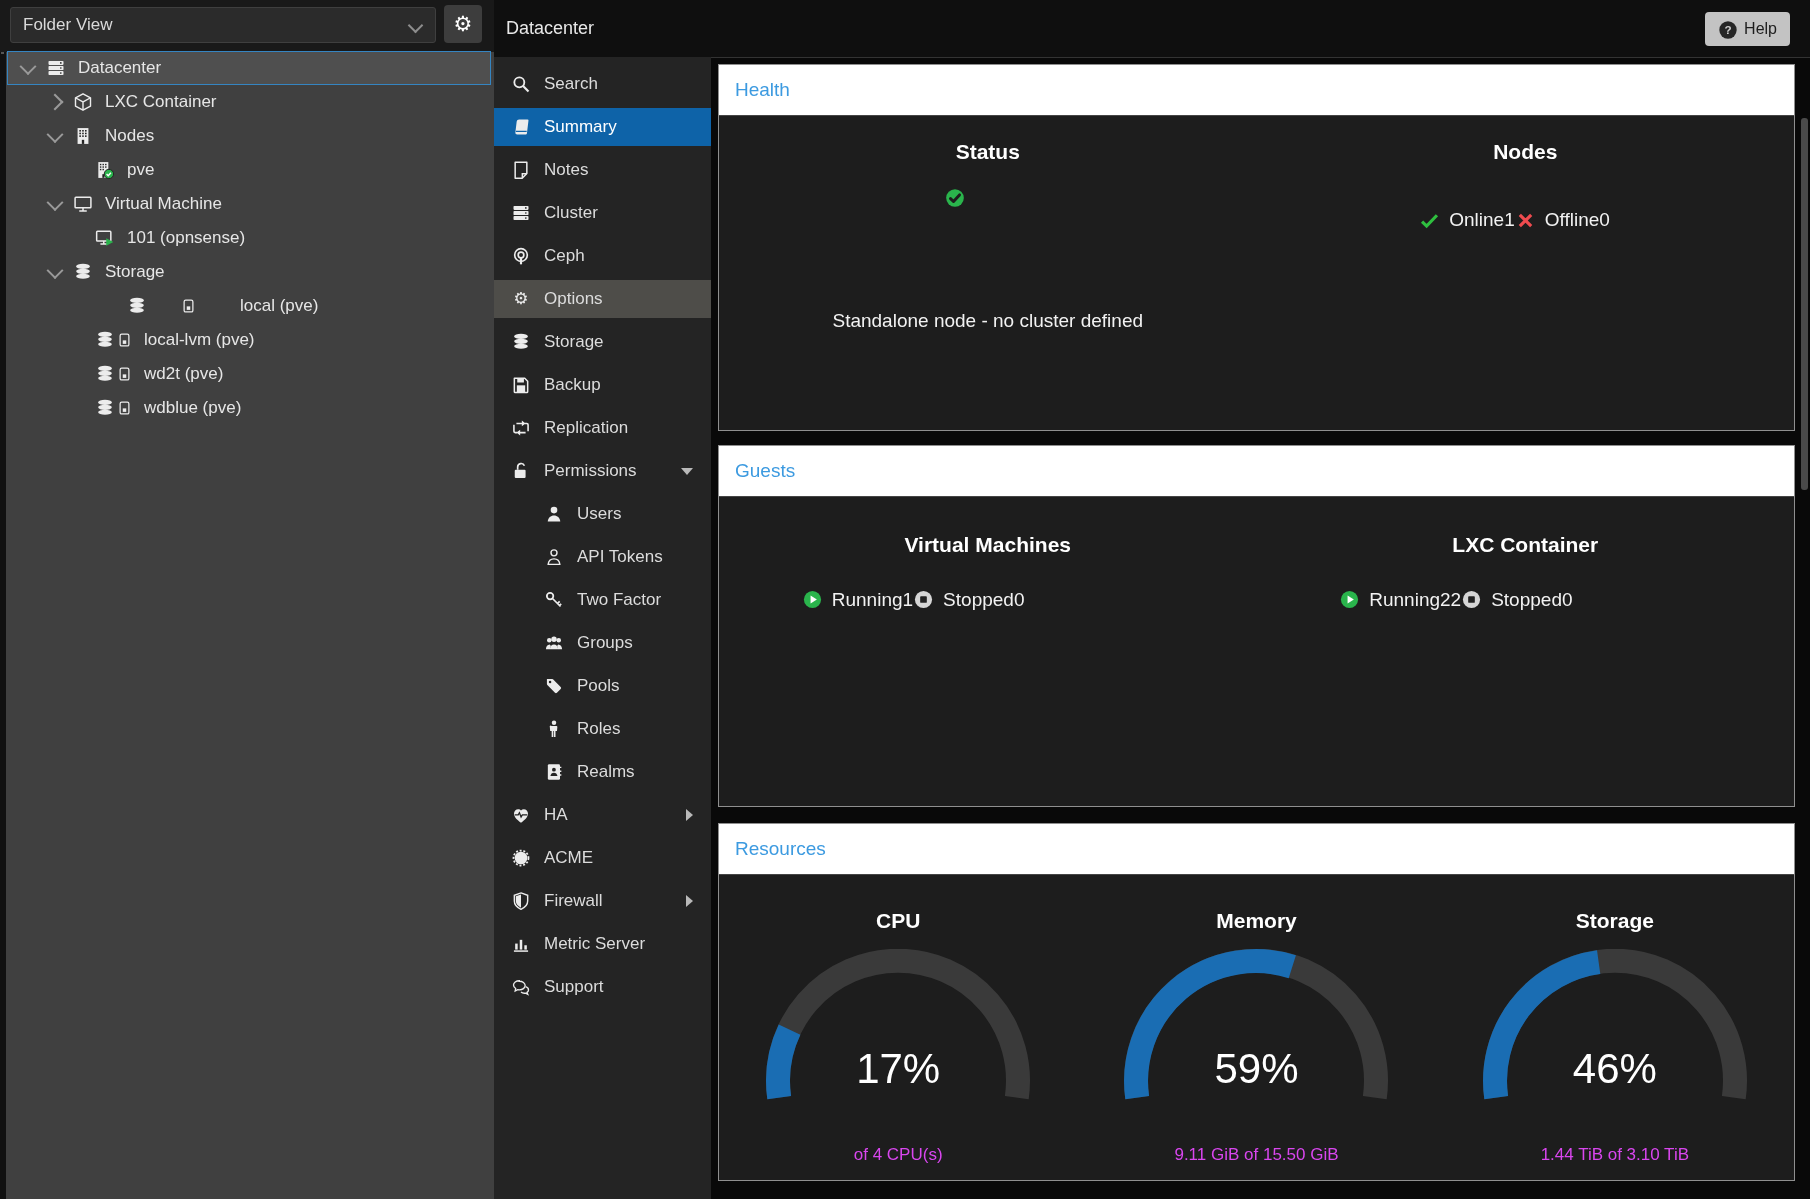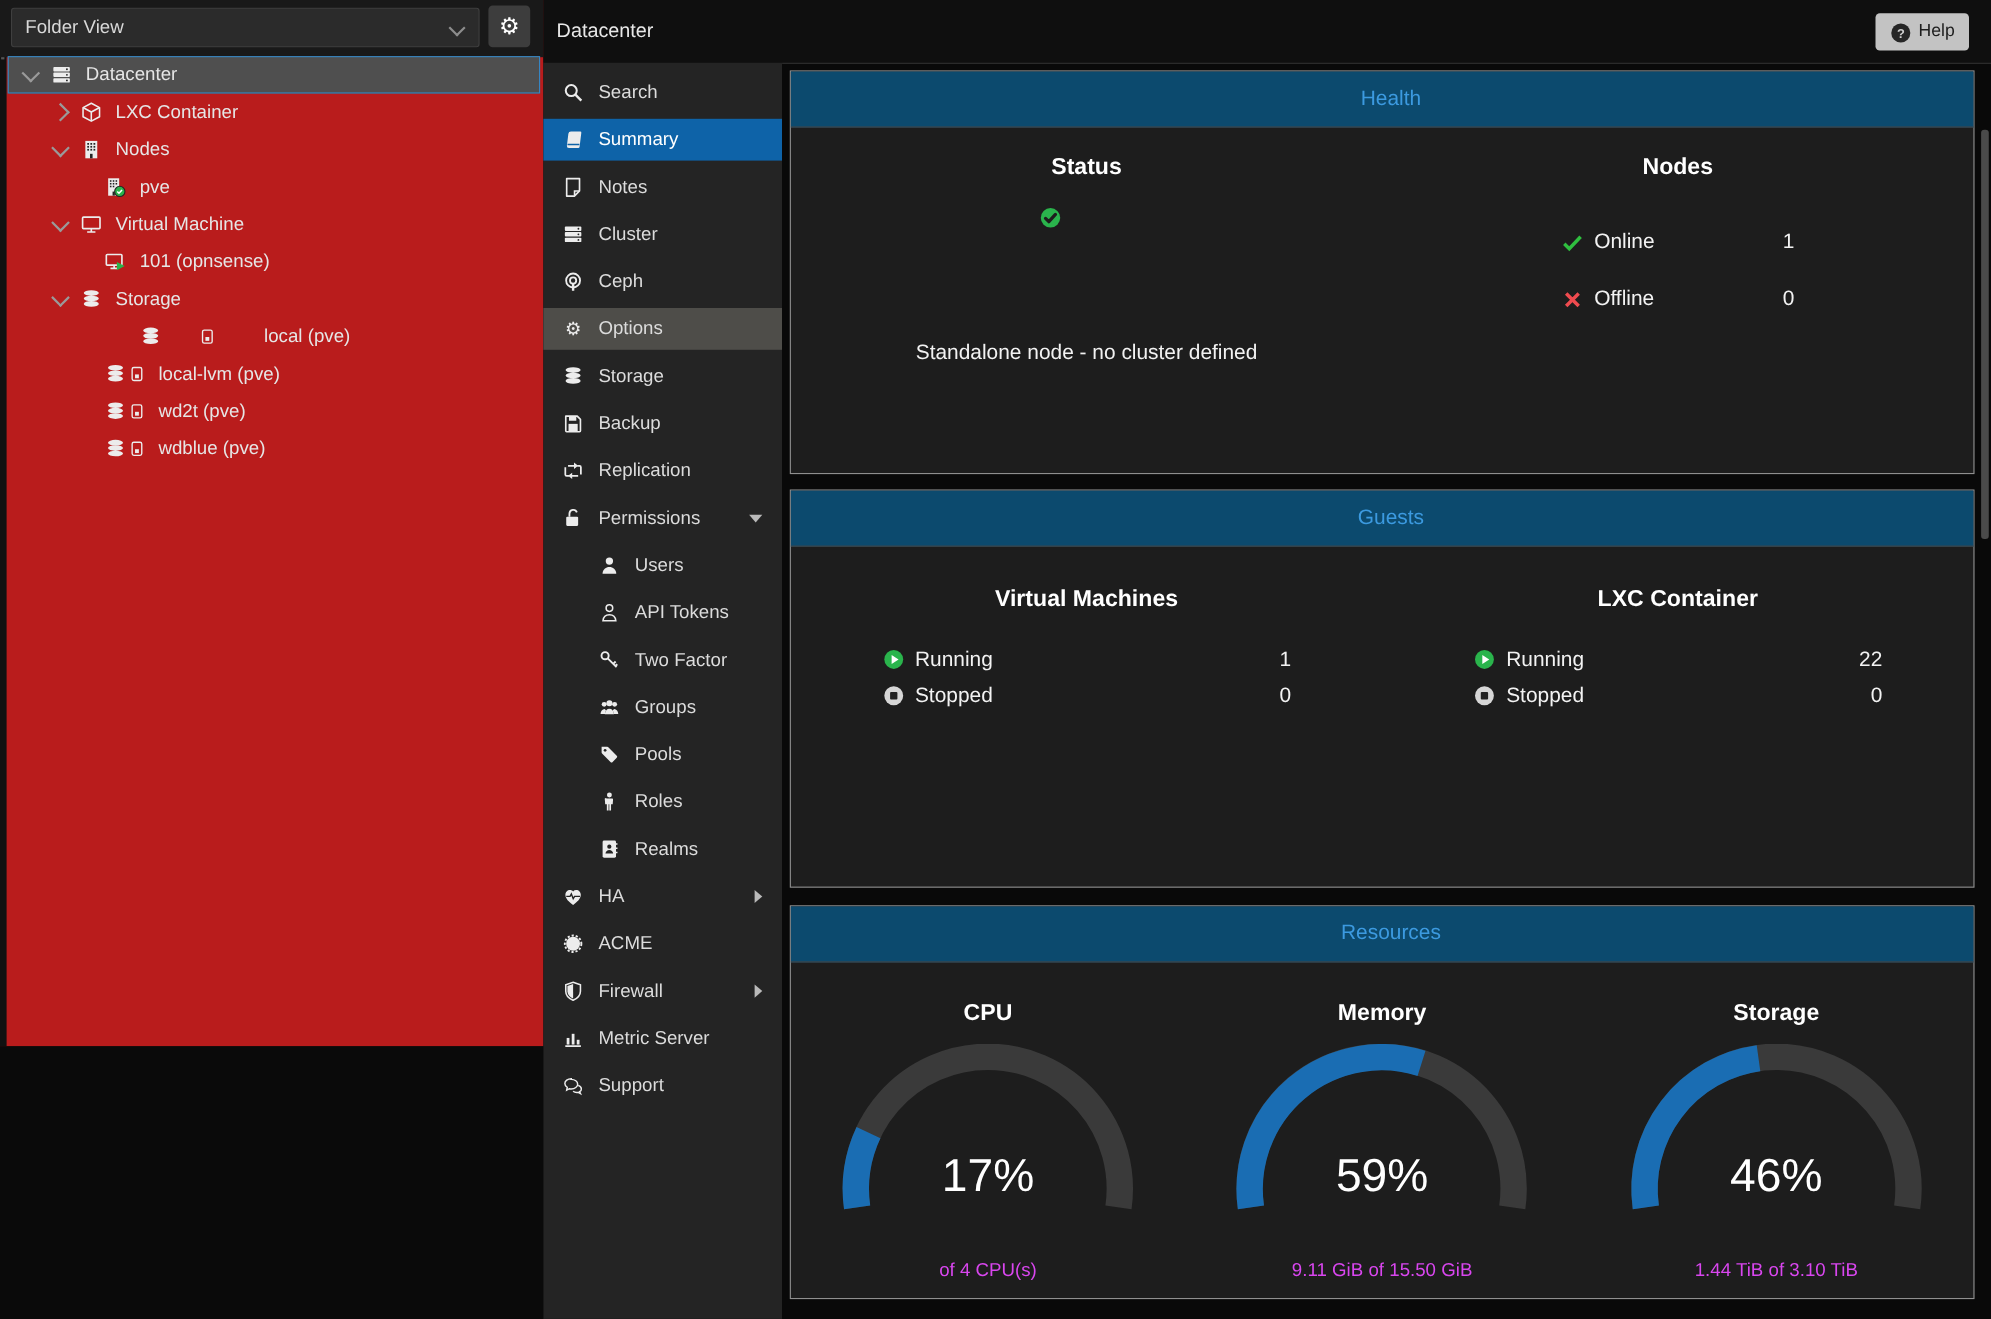--- a/index.html
+++ b/index.html
@@ -1,20 +1,20 @@
 <!DOCTYPE html>
 <html><head>
 <meta charset="utf-8">
 <style>
   html,body{margin:0;padding:0;background:#0a0a0a;font-family:"Liberation Sans",sans-serif;
     -webkit-font-smoothing:antialiased;}
   #app{position:relative;width:1810px;height:1199px;overflow:hidden;background:#0a0a0a;color:#e4e4e4;}
   .icn{width:20px;height:20px;flex:none;display:block;color:#ececec;}
   
-  #tree-panel{position:absolute;left:0;top:0;width:488px;height:951px;background:#b91c1c;border-left:6px solid #111;}
+  #tree-panel{position:absolute;left:0;top:0;width:488px;height:1199px;background:#404040;border-left:6px solid #111;padding-left:31px;}
   #left-scroll-hint{position:absolute;left:-5px;top:8px;width:3px;height:46px;background:#555;}
   #tree-topbar{position:absolute;left:-6px;top:0;width:494px;height:52px;background:#191919;}
   #view-selector{position:absolute;left:10px;top:7px;width:426px;height:36px;background:#2b2b2b;
     border:1px solid #3f3f3f;border-radius:3px;display:flex;align-items:center;color:#d9d9d9;
     font-size:17px;padding-left:12px;box-sizing:border-box;}
   #view-selector .chev{position:absolute;right:14px;top:12px;}
   .chev{width:9px;height:9px;border-right:2px solid #8d8d8d;border-bottom:2px solid #8d8d8d;
     transform:rotate(45deg);display:inline-block;}
   #tree-gear-btn{position:absolute;left:444px;top:5px;width:38px;height:38px;background:#3d3d3d;
     border-radius:4px;display:flex;align-items:center;justify-content:center;color:#fff;font-size:21px;}
@@ -44,26 +44,26 @@
   .mrow.selected{background:#0e63a8;color:#fff;}
   .mrow.hover{background:#4e4d49;}
   .mcaret{position:absolute;right:18px;}
   .tri-down{width:0;height:0;border-left:6px solid transparent;border-right:6px solid transparent;
     border-top:7px solid #b9b9b9;}
   .tri-right{width:0;height:0;border-top:6px solid transparent;border-bottom:6px solid transparent;
     border-left:7px solid #b9b9b9;}
   
   #main{position:absolute;left:711px;top:57px;right:0;bottom:0;background:#090909;border-top:1px solid #333;}
   .panel{position:absolute;left:7px;width:1077px;background:#1d1d1d;border:1px solid #8f8f8f;box-sizing:border-box;}
-  .panel-header{height:50px;background:#0c4a6e;border-bottom:1px solid #454545;display:flex;align-items:center;justify-content:center;}
+  .panel-header{height:50px;background:#ffffff;border-bottom:1px solid #454545;display:flex;align-items:center;}
   .panel-title{color:#3c9ae0;font-size:19px;padding-left:16px;}
   .panel-body{display:flex;}
   .pcol{flex:1;display:flex;flex-direction:column;align-items:center;}
   .col-title{font-size:21px;font-weight:bold;color:#fff;}
-  .stat-rows{display:flex;flex-direction:column;}
+  .stat-rows{display:flex;flex-direction:row;}
   .stat-row{display:flex;align-items:center;font-size:19px;color:#f2f2f2;}
   .stat-row .sico{width:21px;height:21px;margin-right:9px;flex:none;}
   .stat-row .sval{margin-left:auto;}
   
   #health-status-icon{width:86px;height:86px;margin-top:24px;}
   #health-msg{font-size:19px;color:#f2f2f2;margin-top:36px;}
   #health .col-title{margin-top:24px;}
   #health .stat-rows{margin-top:30px;width:212px;align-self:auto;}
   #health .stat-row{height:52px;}
   

